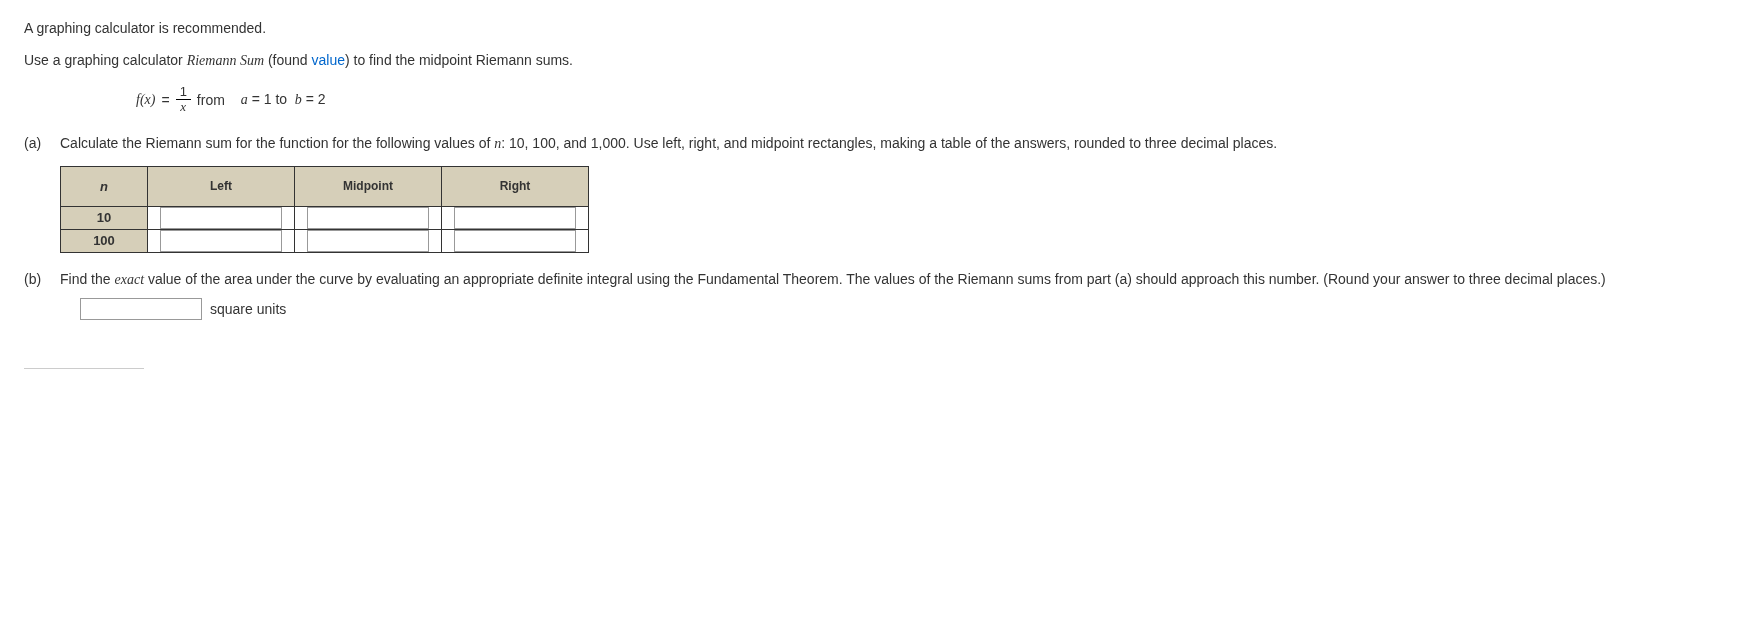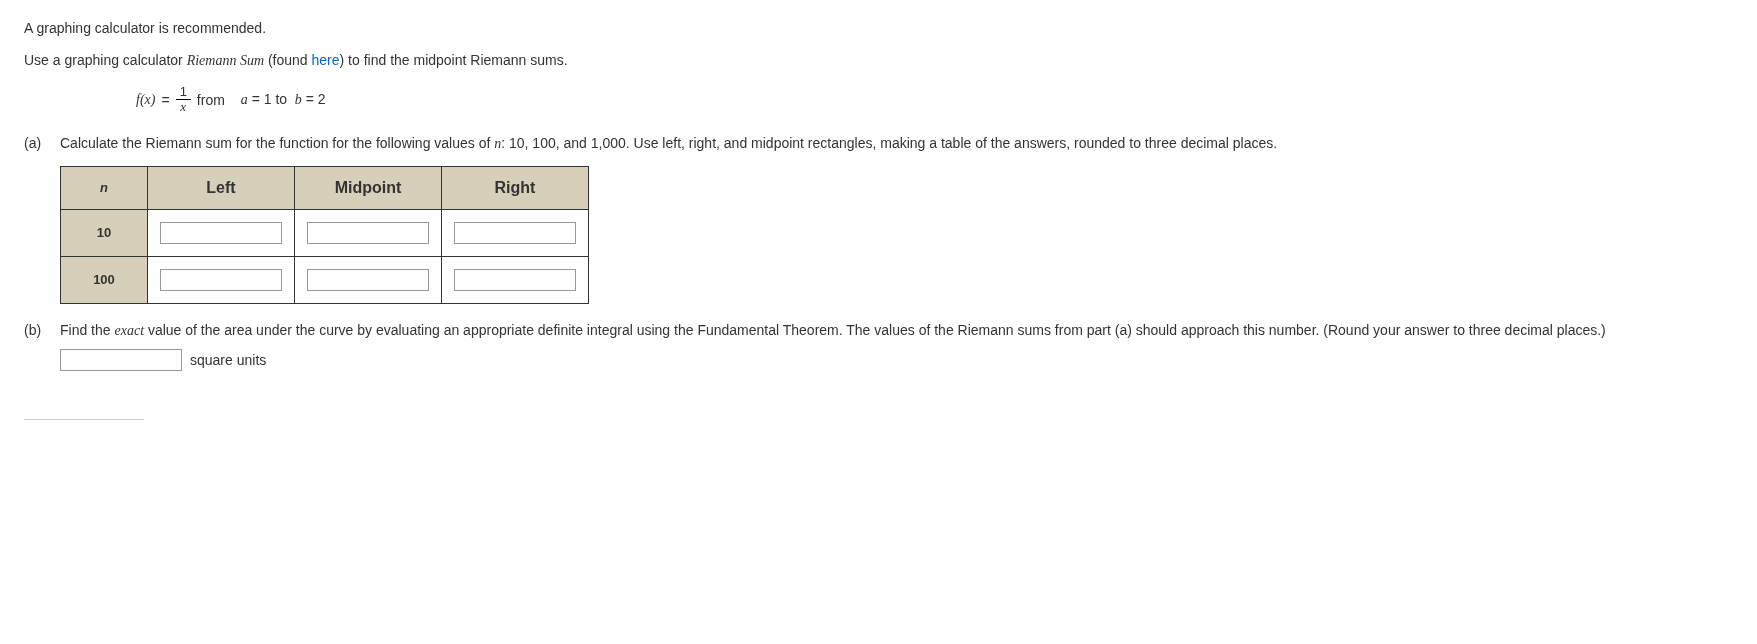--- a/index.html
+++ b/index.html
@@ -62,25 +62,25 @@
     margin-top: 14px;
   }
   table.riemann th, table.riemann td {
     border: 1px solid #333;
     text-align: center;
     vertical-align: middle;
   }
   table.riemann th {
     background: #d6cfb9;
     font-weight: bold;
-    font-size: 16px;
+    font-size: 12px;
     padding: 12px 0;
   }
   table.riemann td {
-    padding: 12px 0;
+    padding: 0 0;
   }
   table.riemann .col-n {
     width: 86px;
     background: #d6cfb9;
     font-weight: bold;
     font-size: 13px;
   }
   table.riemann .col-data {
     width: 146px;
   }
@@ -90,39 +90,40 @@
     border: 1px solid #999;
     font-size: 13px;
     padding: 1px 4px;
     box-sizing: border-box;
   }
   .answer-b-row {
     margin-top: 10px;
     display: flex;
     align-items: center;
     gap: 8px;
+    margin-left: 20px;
   }
   .italic-hdr {
     font-style: italic;
   }
   .hr-bottom {
     margin-top: 48px;
     border: none;
     border-top: 1px solid #ccc;
     width: 120px;
     margin-left: 0;
   }
 </style>
 </head>
 <body>
 
 <div class="intro-line">A graphing calculator is recommended.</div>
 
 <div class="intro-line">
-  <span>Use a graphing calculator </span><span class="italic">Riemann Sum</span><span> (found </span><span class="link">here</span><span>) to find the midpoint Riemann sums.</span>
+  <span>Use a graphing calculator </span><span class="italic">Riemann Sum</span><span> (found </span><span class="link">value</span><span>) to find the midpoint Riemann sums.</span>
 </div>
 
 <div class="formula-row">
   <span class="italic">f(x)</span>
   <span> = </span>
   <span class="frac">
     <span class="num">1</span>
     <span class="den italic">x</span>
   </span>
   <span> from</span>

